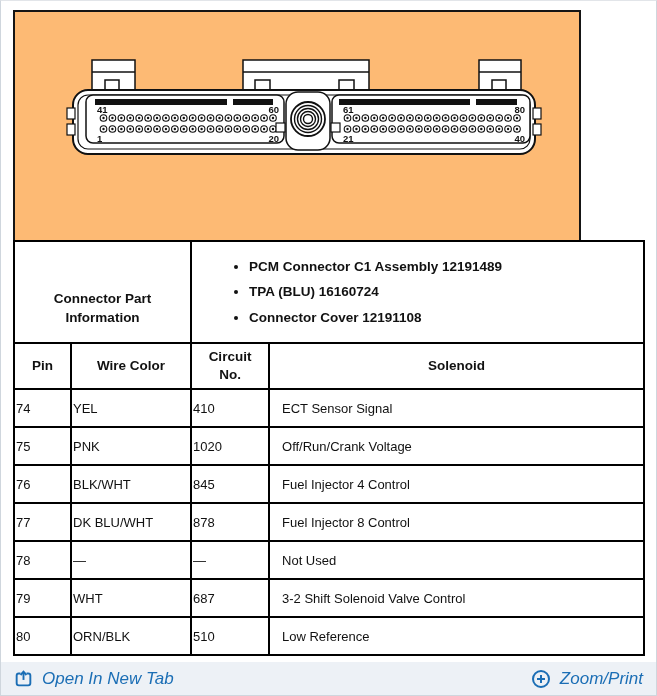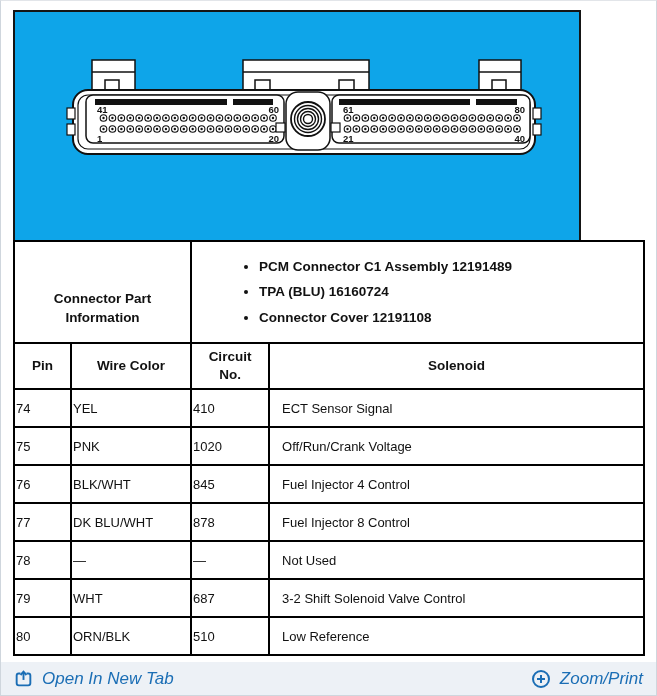--- a/index.html
+++ b/index.html
@@ -2,38 +2,38 @@
 <html><head>
 <meta charset="utf-8">
 <style>
   html,body { margin:0; padding:0; background:#fff; font-family:"Liberation Sans", sans-serif; }
   .page {
     position:relative; width:657px; height:696px; box-sizing:border-box;
     border:1px solid #cfd6dd; border-top-color:#e2e5e9; background:#fff; overflow:hidden;
   }
   .diagram-area {
     position:absolute; left:12px; top:9px; width:568px; height:232px;
-    box-sizing:border-box; border:2px solid #151515; background:#0ea5e9;
+    box-sizing:border-box; border:2px solid #151515; background:#fdba74;
   }
   .diagram-area svg { display:block; width:626px; height:228px; }
   table.main {
     position:absolute; left:12px; top:239px; width:630px;
     border-collapse:collapse; table-layout:fixed; background:#fff;
   }
   table.main td, table.main th { border:2px solid #000; color:#111; }
   col.c-pin { width:57px; } col.c-wire { width:120px; }
   col.c-circ { width:78px; } col.c-func { width:375px; }
   tr.part-row { height:102px; }
   td.part-label {
     text-align:center; vertical-align:bottom; padding:0 18px 14px 18px;
     font-weight:bold; font-size:13.5px; line-height:1.4;border-radius:31px;
   }
   td.bullets-cell { vertical-align:middle; }
   td.bullets-cell ul { margin:6px 0; padding-left:56px; }
-  td.bullets-cell li { font-weight:bold; font-size:13.5px; margin:6px 10px; line-height:1.45; }
+  td.bullets-cell li { font-weight:bold; font-size:13.5px; margin:6px 0; line-height:1.45; }
   tr.head-row { height:44px;padding-left:36px; }
   table.main th { font-size:13.5px; font-weight:bold; text-align:center; padding:4px 10px; line-height:1.35; }
   tr.data-row { height:38px; }
   tr.data-row td { font-size:13px; }
   tr.data-row td.func { text-align:left; padding-left:12px; }
   .footer {
     position:absolute; left:0; right:0; bottom:0; height:33px;
     background:#edf1f6; display:flex; align-items:center; justify-content:space-between;
     padding:0 13px; box-sizing:border-box; color:#1b6eb5;
   }

